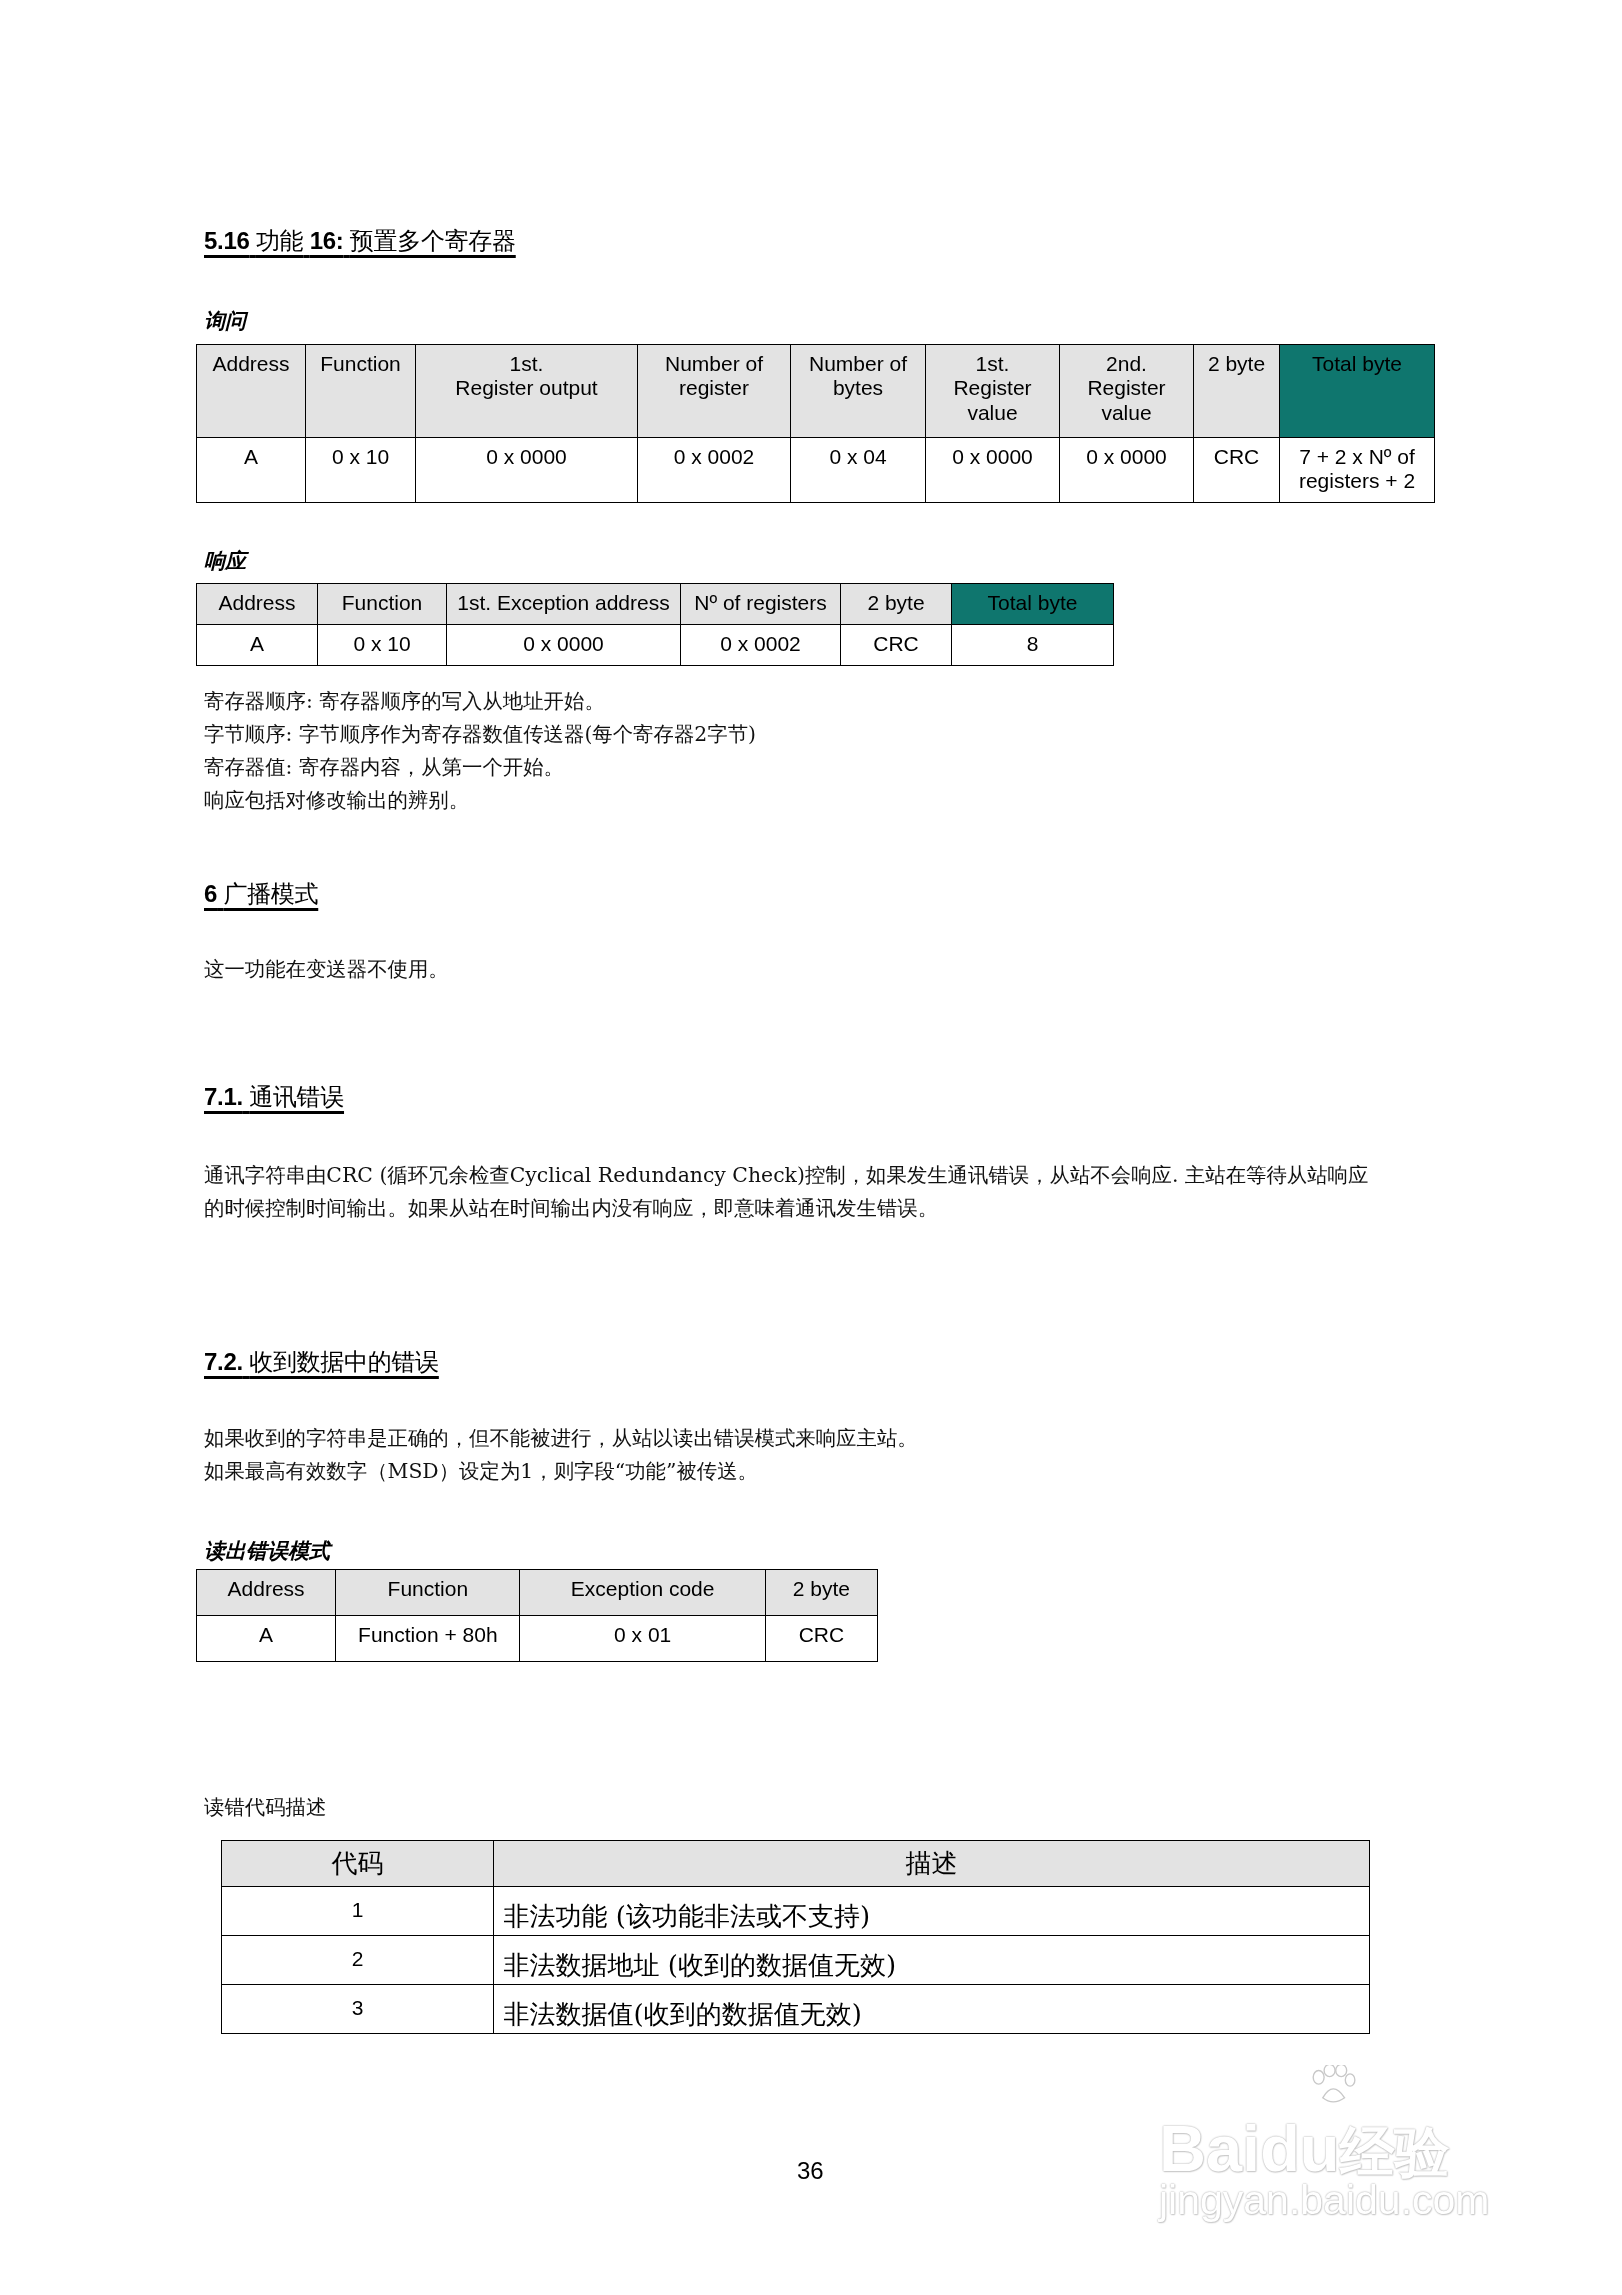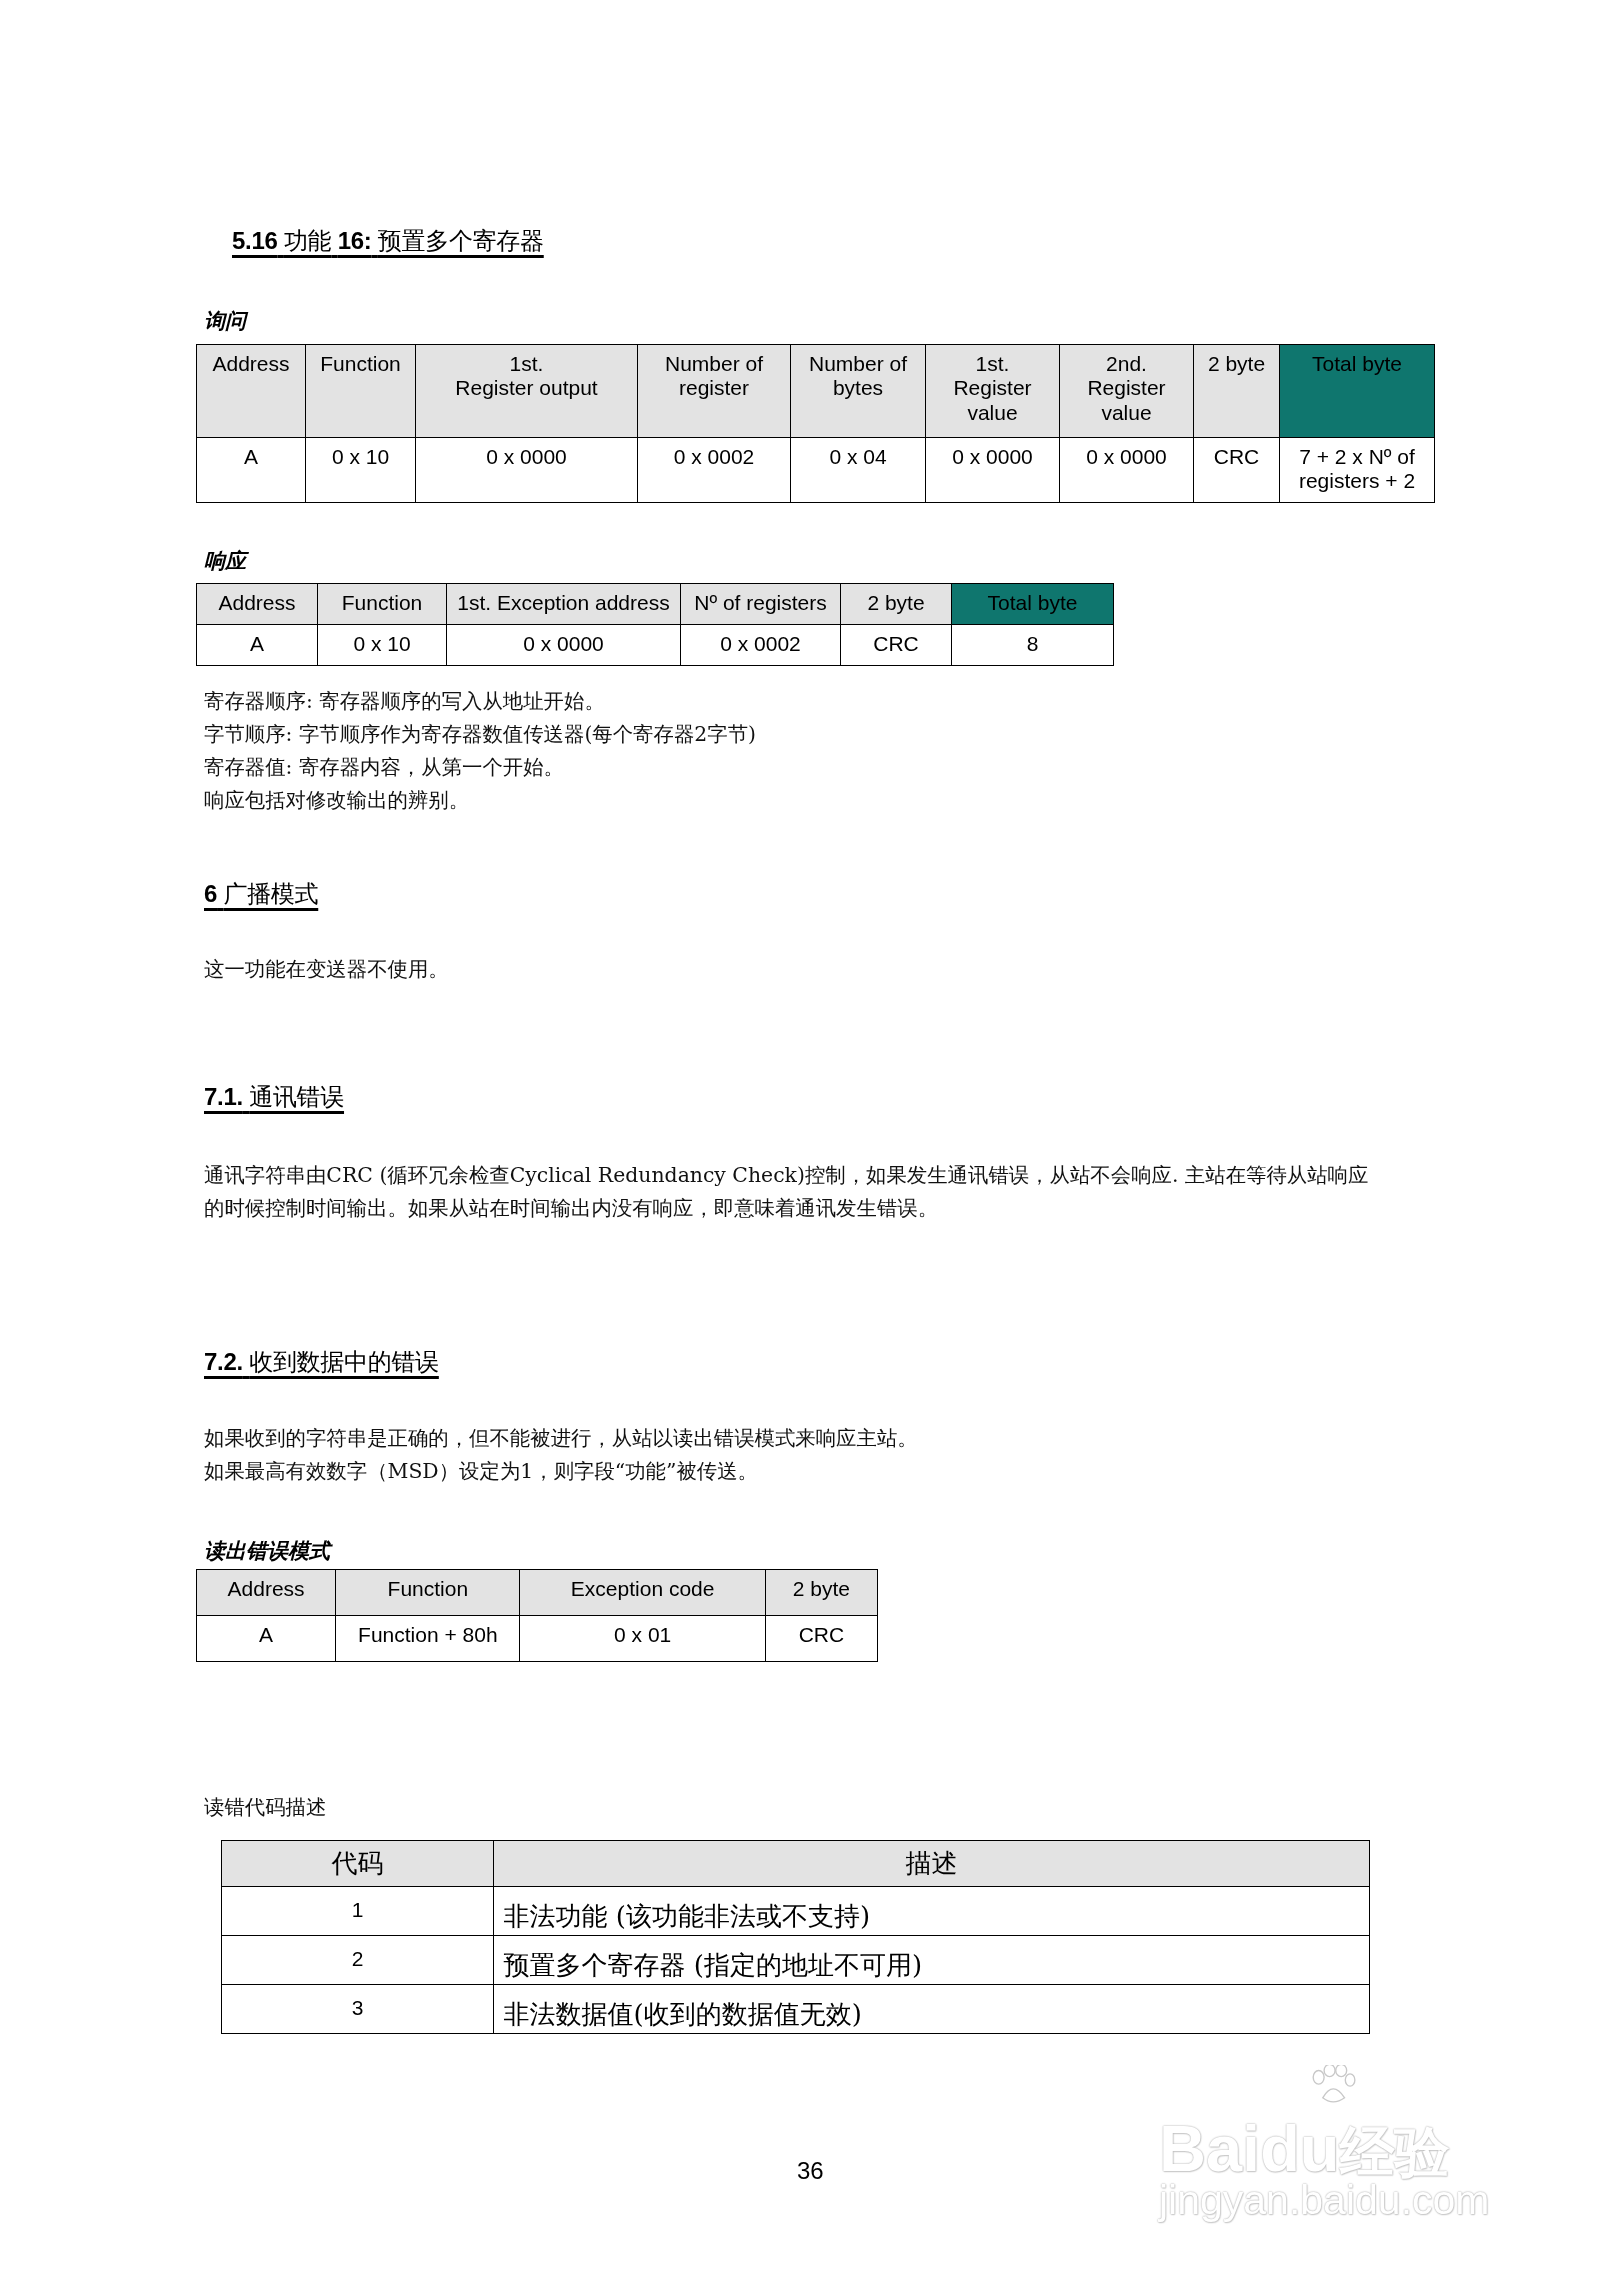--- a/index.html
+++ b/index.html
@@ -42,21 +42,21 @@
     .page-number { font-size: 24px; margin-left: 12px; }
     .watermark {
       color: #ffffff;
       font-family: "Liberation Sans", sans-serif; font-weight: bold;
       text-shadow: 0 0 2px #b8b8b8, 0 0 1.4px #c8c8c8, 0.7px 0.7px 1.4px #cfcfcf;
     }
   </style>
 </head>
 <body>
 
-<div class="abs h-section" style="left:204px; top:225px;margin-left:28px;">
+<div class="abs h-section" style="left:204px; top:225px;">
   <span>5.16</span>
   <span class="cjk">功能</span>
   <span>16:</span>
   <span class="cjk">预置多个寄存器</span>
 </div>
 
 <div class="abs sub-italic" style="left:204px; top:307px;">询问</div>
 
 <table class="grid" style="left:196px; top:344px; width:1236px;">
   <colgroup>
@@ -202,21 +202,21 @@
       <tr>
     <th>代码</th>
     <th>描述</th>
   </tr>
   <tr style="height:49px;">
     <td class="num">1</td>
     <td class="desc">非法功能 (该功能非法或不支持)</td>
   </tr>
   <tr style="height:49px;">
     <td class="num">2</td>
-    <td class="desc">预置多个寄存器 (指定的地址不可用)</td>
+    <td class="desc">非法数据地址 (收到的数据值无效)</td>
   </tr>
   <tr style="height:49px;">
     <td class="num">3</td>
     <td class="desc">非法数据值(收到的数据值无效)</td>
   </tr>
 </tbody>
   </table>
 
 <div class="abs page-number" style="left:785px; top:2157px;">36</div>
 

